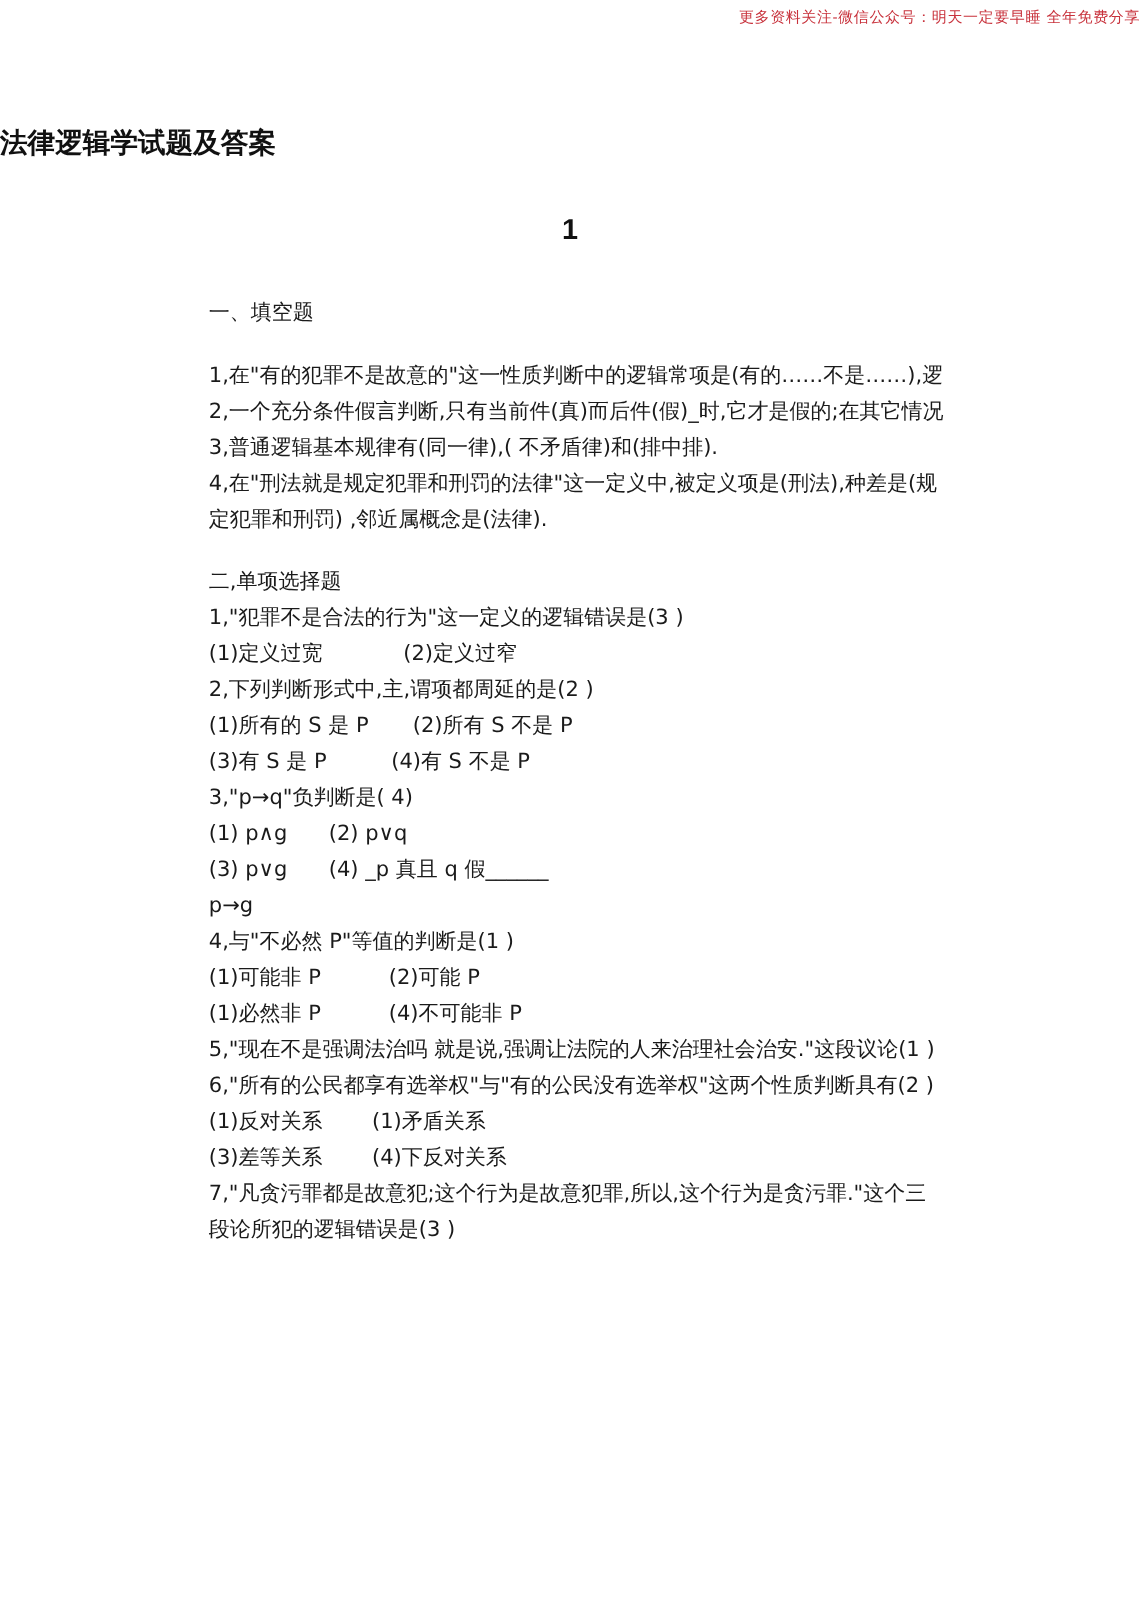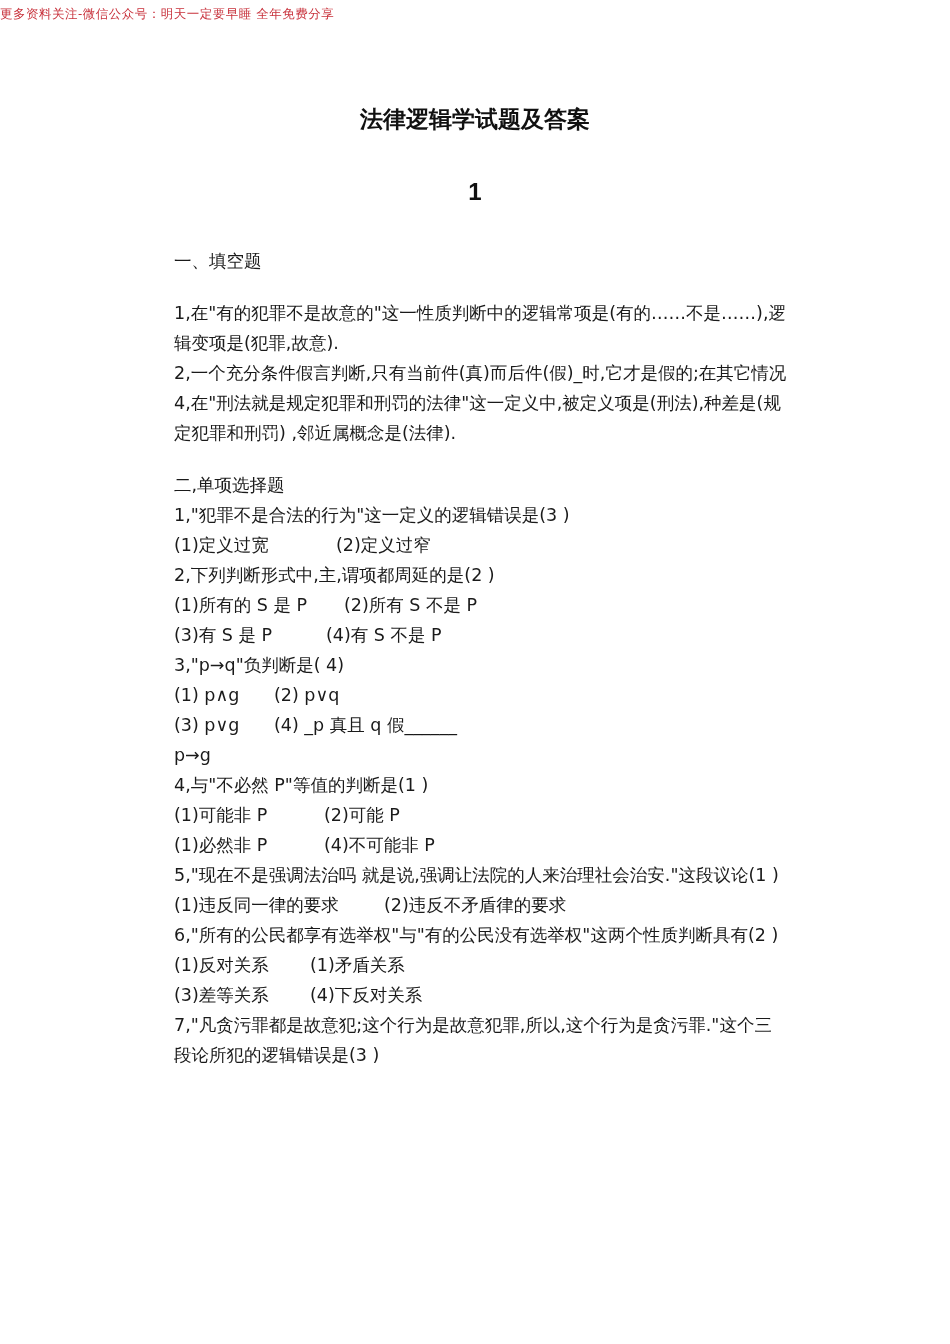--- a/index.html
+++ b/index.html
@@ -1,43 +1,43 @@
 <!DOCTYPE html>
 <html><head>
 <meta charset="utf-8">
 <style>
   html, body { margin:0; padding:0; background:#ffffff; }
   body { width:950px; height:1344px; position:relative; overflow:hidden;
          font-family:"DejaVu Sans","Liberation Sans",sans-serif; color:#1a1a1a; }
-  .banner { position:absolute; top:6px; left:0; width:950px; text-align:left;
+  .banner { position:absolute; top:6px; left:0; width:950px; text-align:right;
             font-family:"DejaVu Serif","Liberation Serif",serif; font-size:12.5px;
             color:#c8323c; letter-spacing:0.5px; }
-  .title { position:absolute; top:104px; left:0; width:950px; text-align:center;
+  .title { position:absolute; top:104px; left:0; width:950px; 
            font-size:23px; font-weight:bold; color:#111; }
   .num { position:absolute; top:178px; left:0; width:950px; text-align:center;
          font-size:24px; font-weight:bold; color:#111; font-family:"Liberation Sans",sans-serif; }
   .content { position:absolute; left:146px; width:670px; font-size:17.5px; line-height:30px; color:#1a1a1a; }
   .sec1 { top:246px;margin-left:28px; }
   .line { white-space:nowrap; height:30px; }
   .gap { height:16px; }
   .opt { display:inline-block; }
 </style>
 </head>
 <body>
 
 <div class="banner">更多资料关注-微信公众号：明天一定要早睡 全年免费分享</div>
 <div class="title">法律逻辑学试题及答案</div>
 <div class="num">1</div>
 
 <div class="content sec1">
   <div class="line">一、填空题</div>
   <div class="gap" style="height:22px"></div>
   <div class="line">1,在"有的犯罪不是故意的"这一性质判断中的逻辑常项是(有的……不是……),逻</div>
-  <div class="line">辑变项是(犯罪,故意).</div>
   <div class="line">2,一个充分条件假言判断,只有当前件(真)而后件(假)_时,它才是假的;在其它情况</div>
+  <div class="line">3,普通逻辑基本规律有(同一律),(  不矛盾律)和(排中排).</div>
   <div class="line">4,在"刑法就是规定犯罪和刑罚的法律"这一定义中,被定义项是(刑法),种差是(规</div>
   <div class="line">定犯罪和刑罚) ,邻近属概念是(法律).</div>
   <div class="gap" style="height:22px"></div>
 
   <div class="line">二,单项选择题</div>
 
   <div class="line">1,"犯罪不是合法的行为"这一定义的逻辑错误是(3 )</div>
   <div class="line"><span class="opt" style="width:162px">(1)定义过宽</span><span class="opt">(2)定义过窄</span></div>
 
   <div class="line">2,下列判断形式中,主,谓项都周延的是(2 )</div>
@@ -47,21 +47,20 @@
   <div class="line">3,"p→q"负判断是( 4)</div>
   <div class="line"><span class="opt" style="width:100px">(1) p∧g</span><span class="opt">(2) p∨q</span></div>
   <div class="line"><span class="opt" style="width:100px">(3) p∨g</span><span class="opt">(4) _p 真且 q 假______</span></div>
   <div class="line">p→g</div>
 
   <div class="line">4,与"不必然 P"等值的判断是(1 )</div>
   <div class="line"><span class="opt" style="width:150px">(1)可能非 P</span><span class="opt">(2)可能 P</span></div>
   <div class="line"><span class="opt" style="width:150px">(1)必然非 P</span><span class="opt">(4)不可能非 P</span></div>
 
   <div class="line">5,"现在不是强调法治吗  就是说,强调让法院的人来治理社会治安."这段议论(1 )</div>
-  <div class="line"><span class="opt" style="width:210px">(1)违反同一律的要求</span><span class="opt">(2)违反不矛盾律的要求</span></div>
 
   <div class="line">6,"所有的公民都享有选举权"与"有的公民没有选举权"这两个性质判断具有(2 )</div>
   <div class="line"><span class="opt" style="width:136px">(1)反对关系</span><span class="opt">(1)矛盾关系</span></div>
   <div class="line"><span class="opt" style="width:136px">(3)差等关系</span><span class="opt">(4)下反对关系</span></div>
 
   <div class="line">7,"凡贪污罪都是故意犯;这个行为是故意犯罪,所以,这个行为是贪污罪."这个三</div>
   <div class="line">段论所犯的逻辑错误是(3 )</div>
 </div>
 
 </body></html>

